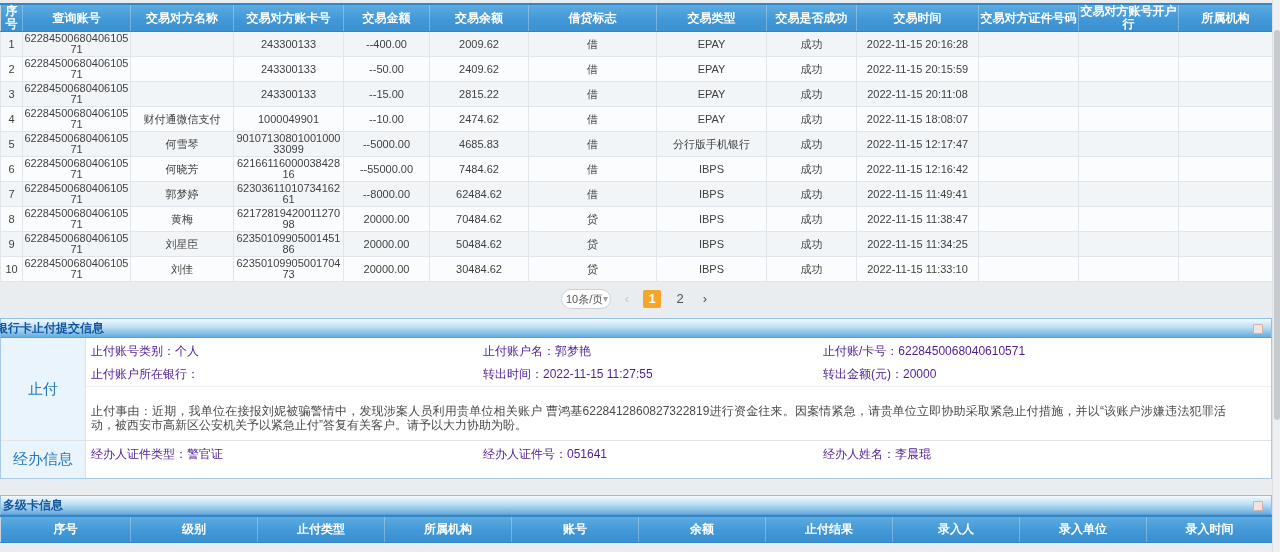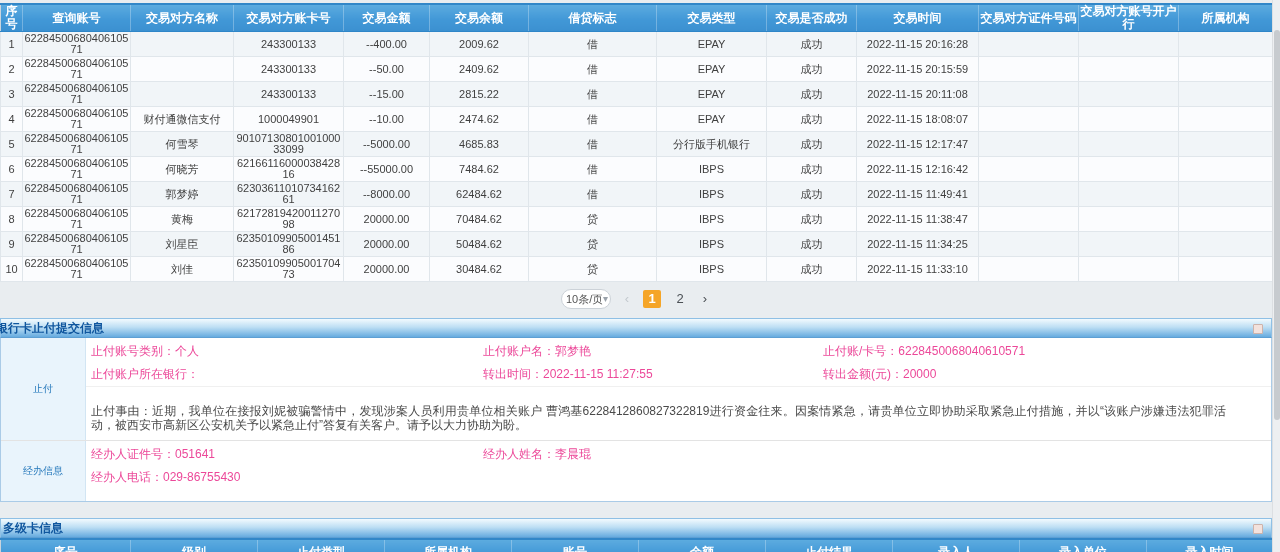--- a/index.html
+++ b/index.html
@@ -51,26 +51,26 @@
   .sec-title { color:#0f569e; font-weight:bold; font-size:12px; white-space:nowrap; }
   .sec-title.clipped { margin-left:-5px; }
   .sec-title.flush   { margin-left:2px; }
   .collapse { position:absolute; right:8px; top:5px; width:10px; height:10px;
     background:#f3e2dd; border:1px solid #cdb3ab; border-radius:1px; cursor:pointer; }
 
   
   .sec-body { width:1272px; background:#fff; border:1px solid #aacbe7; border-top:none; }
   .sp-row { display:flex; }
   .sp-row + .sp-row { border-top:1px solid #e3e3e3; }
-  .sp-label { width:85px; background:#e9f4fc; color:#2578bb; font-size:10px;
+  .sp-label { width:85px; background:#e9f4fc; color:#2578bb; font-size:15px;
     display:flex; align-items:center; justify-content:center;
     border-right:1px solid #d2e5f3; }
   .sp-content { flex:1; padding:2px 0 4px 0; }
   .sp-grid { display:grid; grid-template-columns:392px 340px auto; padding-left:5px;
-             height:23px; align-items:center; color:#ec4899; }
+             height:23px; align-items:center; color:#4c1d95; }
   .sp-grid span { white-space:nowrap; overflow:hidden; }
   .sp-reason { border-top:1px solid #f0f0f0; padding:17px 45px 4px 5px;
                line-height:14px; color:#4a4a4a; text-align:justify; }
   .group2 .sp-content { padding-bottom:12px; }
   .gap-md { height:16px; }
 
   
   .vscrollbar { position:absolute; top:0; right:0; width:8px; height:552px;
                 background:#edeff1; border-left:1px solid #dcdfe2; }
   .vscrollbar .thumb { position:absolute; top:30px; left:1px; width:6px; height:390px;
@@ -303,27 +303,23 @@
               <span>转出金额(元)：20000</span>
             </div>
             <div class="sp-reason">止付事由：近期，我单位在接报刘妮被骗警情中，发现涉案人员利用贵单位相关账户 曹鸿基6228412860827322819进行资金往来。因案情紧急，请贵单位立即协助采取紧急止付措施，并以“该账户涉嫌违法犯罪活动，被西安市高新区公安机关予以紧急止付”答复有关客户。请予以大力协助为盼。</div>
           </div>
         </div>
 
         <div class="sp-row group2">
           <div class="sp-label">经办信息</div>
           <div class="sp-content">
             <div class="sp-grid">
+              <span>经办人证件类型：警官证</span>
               <span>经办人证件号：051641</span>
               <span>经办人姓名：李晨琨</span>
-            </div>
-            <div class="sp-grid">
-              <span>经办人电话：029-86755430</span>
-              <span></span>
-                <span></span>
             </div>
           </div>
         </div>
 
       </div>
     </div>
 
     <div class="gap-md"></div>
 
     <div class="section">

